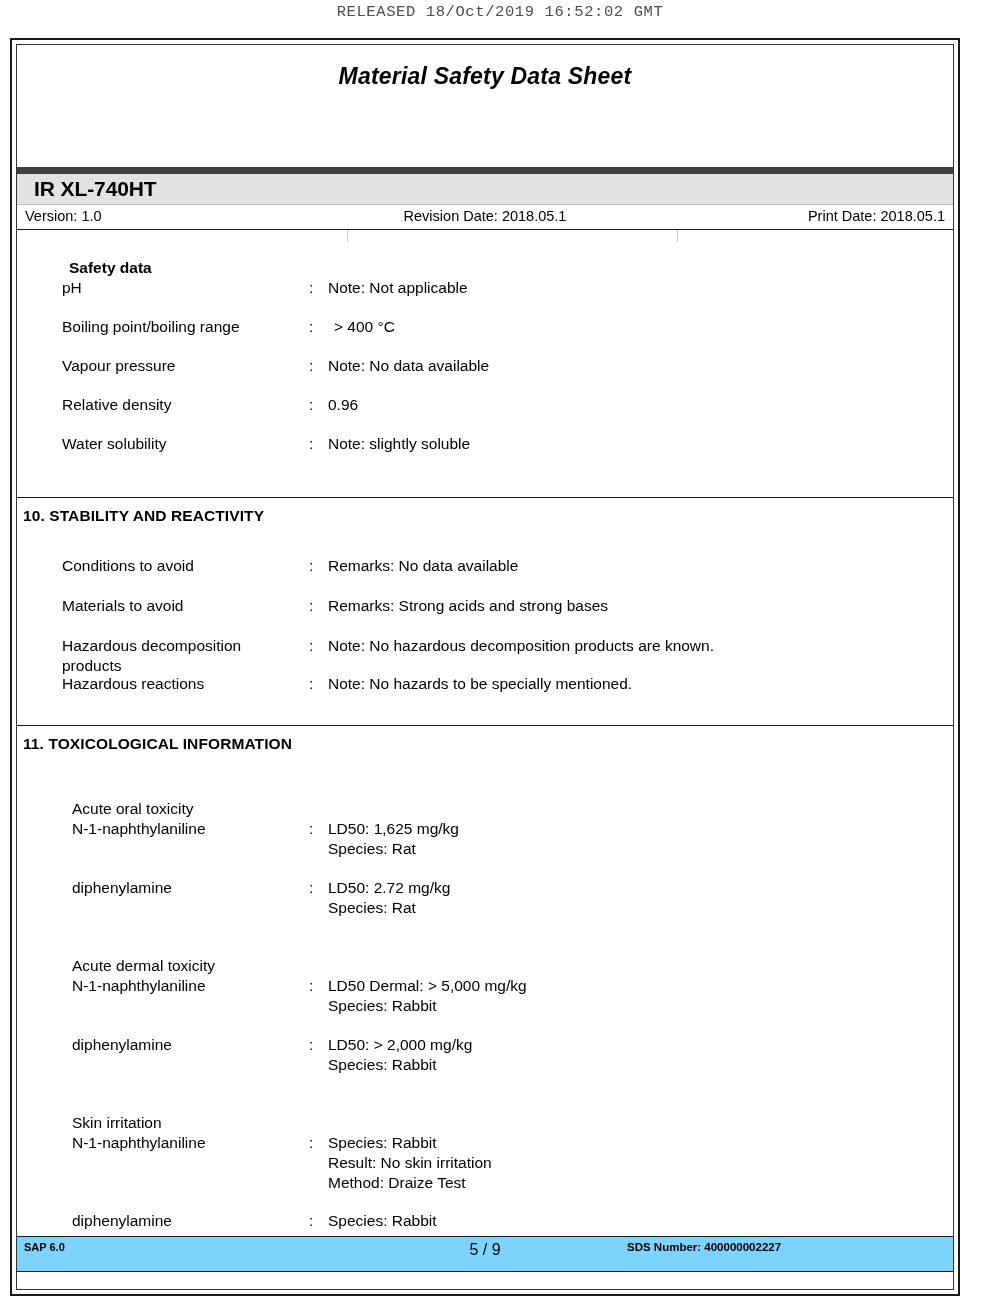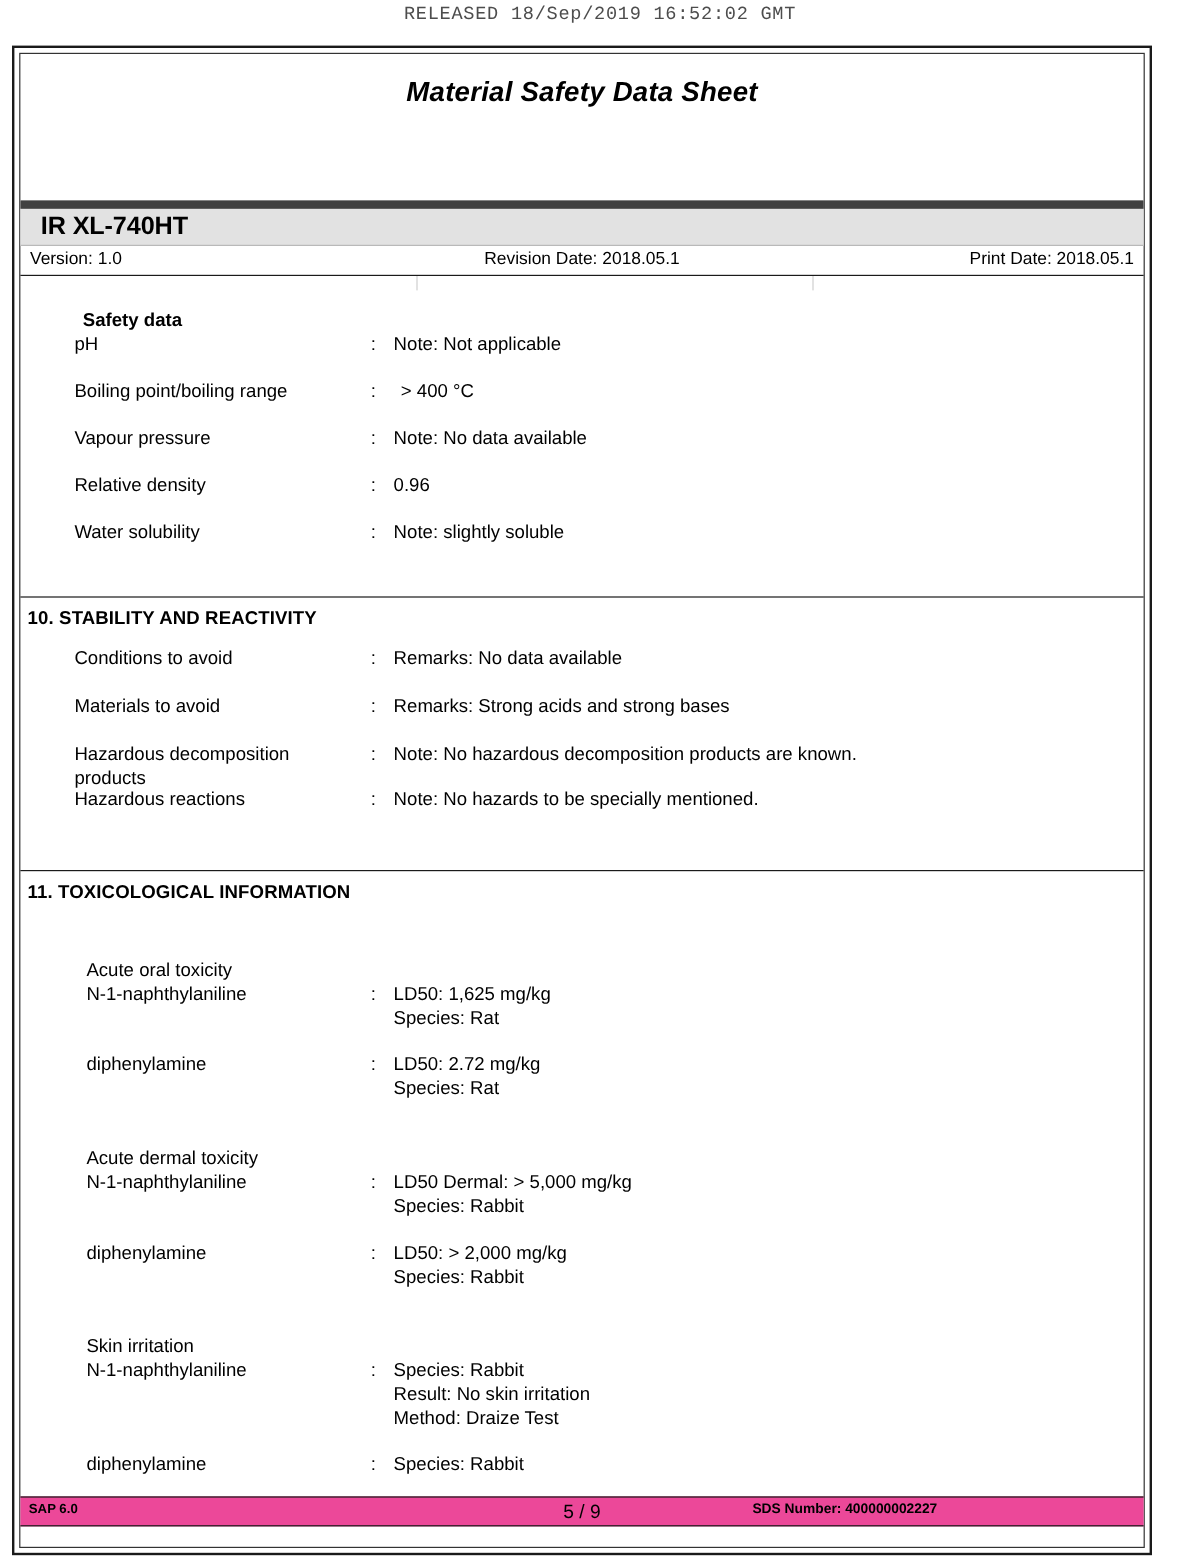--- a/index.html
+++ b/index.html
@@ -177,22 +177,22 @@
     line-height: 20px;
     padding-left: 52px;
   }
 
   
   .footer-band {
     position: absolute;
     left: 0;
     right: 0;
     bottom: 17px;
-    height: 25px;
-    background: #ec4899;
+    height: 36px;
+    background: #7dd3fc;
     border-top: 1.5px solid #1a1a1a;
     border-bottom: 1.5px solid #1a1a1a;
     box-sizing: border-box;
   }
   .footer-band > div {
     position: absolute;
     top: 4px;
     white-space: nowrap;
   }
   .ft-sap {
@@ -207,21 +207,21 @@
   }
   .ft-sds {
     left: 610px;
     font-size: 11.5px;
     font-weight: bold;
   }
 </style>
 </head>
 <body>
 
-<div class="released-stamp">RELEASED 18/Sep/2019 16:52:02 GMT</div>
+<div class="released-stamp">RELEASED 18/Oct/2019 16:52:02 GMT</div>
 
 <div class="page-frame">
   <div class="page-inner">
 
     <div class="masthead">
       <div class="doc-title">Material Safety Data Sheet</div>
     </div>
 
     <div class="product-band">
       <span class="product-name">IR XL-740HT</span>
@@ -265,21 +265,21 @@
           <span class="label">Water solubility</span>
           <span class="colon">:</span>
           <span class="value">Note: slightly soluble</span>
         </div>
       </div>
     </div>
 
     <div class="section section-rule" style="margin-top:43px;">
       <div class="section-heading">10. STABILITY AND REACTIVITY</div>
 
-      <div class="rows" style="margin-top:14px;">
+      <div class="rows" style="margin-top:31px;">
         <div class="row" style="margin-bottom:20px;">
           <span class="label">Conditions to avoid</span>
           <span class="colon">:</span>
           <span class="value">Remarks: No data available</span>
         </div>
         <div class="row" style="margin-bottom:20px;">
           <span class="label">Materials to avoid</span>
           <span class="colon">:</span>
           <span class="value">Remarks: Strong acids and strong bases</span>
         </div>
@@ -290,21 +290,21 @@
           <span class="value">Note: No hazardous decomposition products are known.</span>
         </div>
         <div class="row">
           <span class="label">Hazardous reactions</span>
           <span class="colon">:</span>
           <span class="value">Note: No hazards to be specially mentioned.</span>
         </div>
       </div>
     </div>
 
-    <div class="section section-rule" style="margin-top:48px;">
+    <div class="section section-rule" style="margin-top:31px;">
       <div class="section-heading">11. TOXICOLOGICAL INFORMATION</div>
 
       <div class="rows" style="margin-top:46px;">
         <div class="sub-heading">Acute oral toxicity</div>
         <div class="row" style="min-height:40px;">
           <span class="label indent-deep">N-1-naphthylaniline</span>
           <span class="colon">:</span>
           <span class="value">LD50:  1,625 mg/kg
 Species: Rat</span>
         </div>

